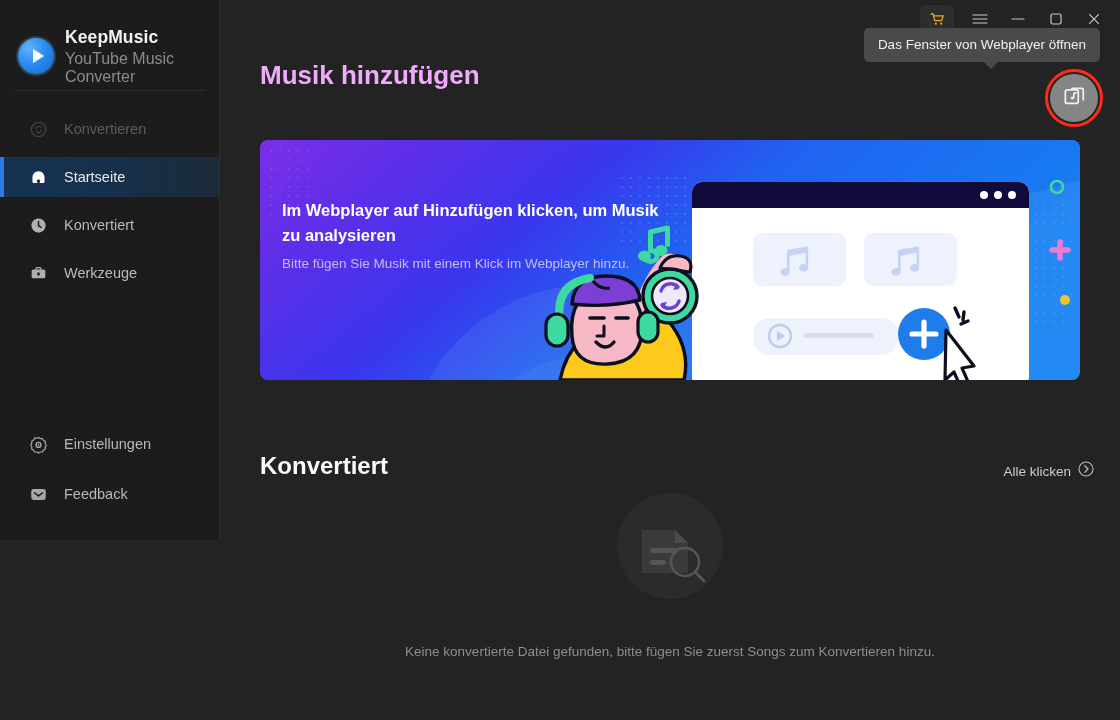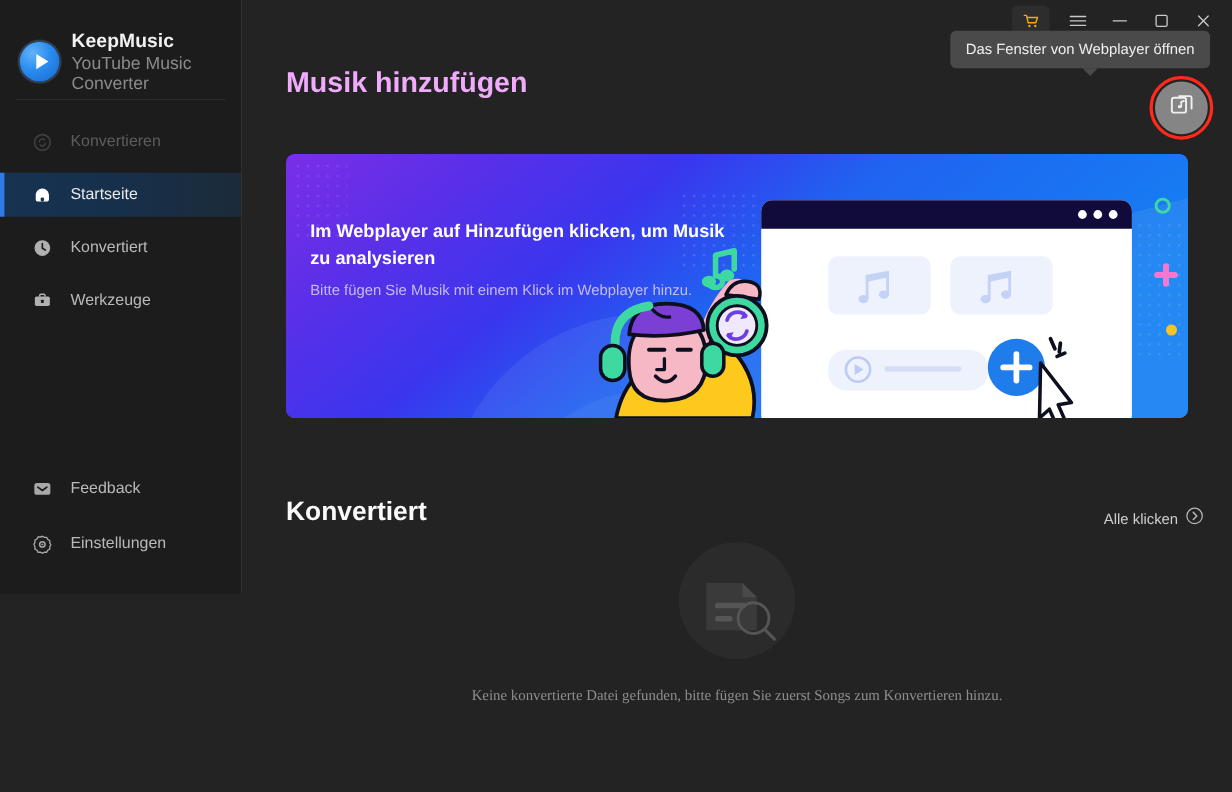--- a/index.html
+++ b/index.html
@@ -81,21 +81,21 @@
   .banner-svg { position: absolute; inset: 0; width: 100%; height: 100%; }
   .banner-title { position: absolute; left: 22px; top: 58px; width: 390px; color: #fff;
      font-size: 16.5px; font-weight: bold; line-height: 25px; }
   .banner-sub { position: absolute; left: 22px; top: 116px; width: 420px; color: #c4bbf2; font-size: 13.5px; }
 
   
   .sec-title { position: absolute; left: 40px; top: 452px; color: #fafafa; font-size: 24px; font-weight: bold; }
   .see-all { position: absolute; right: 26px; top: 461px; display: flex; align-items: center; gap: 7px; cursor: pointer; }
   .see-all .txt { color: #cdcdcd; font-size: 13.5px; }
   .empty-wrap { position: absolute; left: 0; right: 0; top: 490px; display: flex; flex-direction: column; align-items: center; }
-  .empty-msg { margin-top: 17px; color: #8e8e8e; font-size: 13.5px; font-family: Liberation Serif, serif; }
+  .empty-msg { margin-top: 38px; color: #8e8e8e; font-size: 13.5px; }
 </style>
 </head>
 <body>
 
 <div id="app">
 
   <div class="sidebar">
 
     <div class="brand">
       <div class="brand-logo">
@@ -151,36 +151,36 @@
         <span class="lbl">Werkzeuge</span>
       </div>
     </div>
 
     <div class="sidebar-spacer"></div>
 
     <div class="bottom-nav">
       <div class="nav-item">
         <span class="ico">
           <svg width="19" height="19" viewBox="0 0 24 24">
-            <rect x="2.8" y="5.2" width="18.4" height="13.6" rx="3" fill="#a8a8a8"></rect>
-            <path d="M6.8 9.8l5.2 4 5.2-4" fill="none" stroke="#1c1c1c" stroke-width="1.9" stroke-linecap="round" stroke-linejoin="round"></path>
-          </svg>
-        </span>
-        <span class="lbl">Feedback</span>
-      </div>
-
-      <div class="nav-item">
-        <span class="ico">
-          <svg width="19" height="19" viewBox="0 0 24 24">
             <path d="M12 3.2l2.3 1.3h2.6l1.3 2.3 2.3 1.3v2.6l1.2 2.3-1.2 2.3v2.6l-2.3 1.3-1.3 2.3h-2.6L12 22.8 9.7 21.5H7.1l-1.3-2.3-2.3-1.3v-2.6L2.3 12.5l1.2-2.3V7.6l2.3-1.3 1.3-2.3h2.6z" fill="none" stroke="#a8a8a8" stroke-width="1.5"></path>
             <circle cx="12" cy="12.5" r="3.1" fill="none" stroke="#a8a8a8" stroke-width="1.7"></circle>
             <circle cx="12" cy="12.5" r="1.1" fill="#a8a8a8"></circle>
           </svg>
         </span>
         <span class="lbl">Einstellungen</span>
+      </div>
+
+      <div class="nav-item">
+        <span class="ico">
+          <svg width="19" height="19" viewBox="0 0 24 24">
+            <rect x="2.8" y="5.2" width="18.4" height="13.6" rx="3" fill="#a8a8a8"></rect>
+            <path d="M6.8 9.8l5.2 4 5.2-4" fill="none" stroke="#1c1c1c" stroke-width="1.9" stroke-linecap="round" stroke-linejoin="round"></path>
+          </svg>
+        </span>
+        <span class="lbl">Feedback</span>
       </div>
 
     </div>
   </div>
 
   <div class="main">
 
     <div class="titlebar">
       <div class="tb-cart">
         <svg width="17" height="16" viewBox="0 0 24 24">

